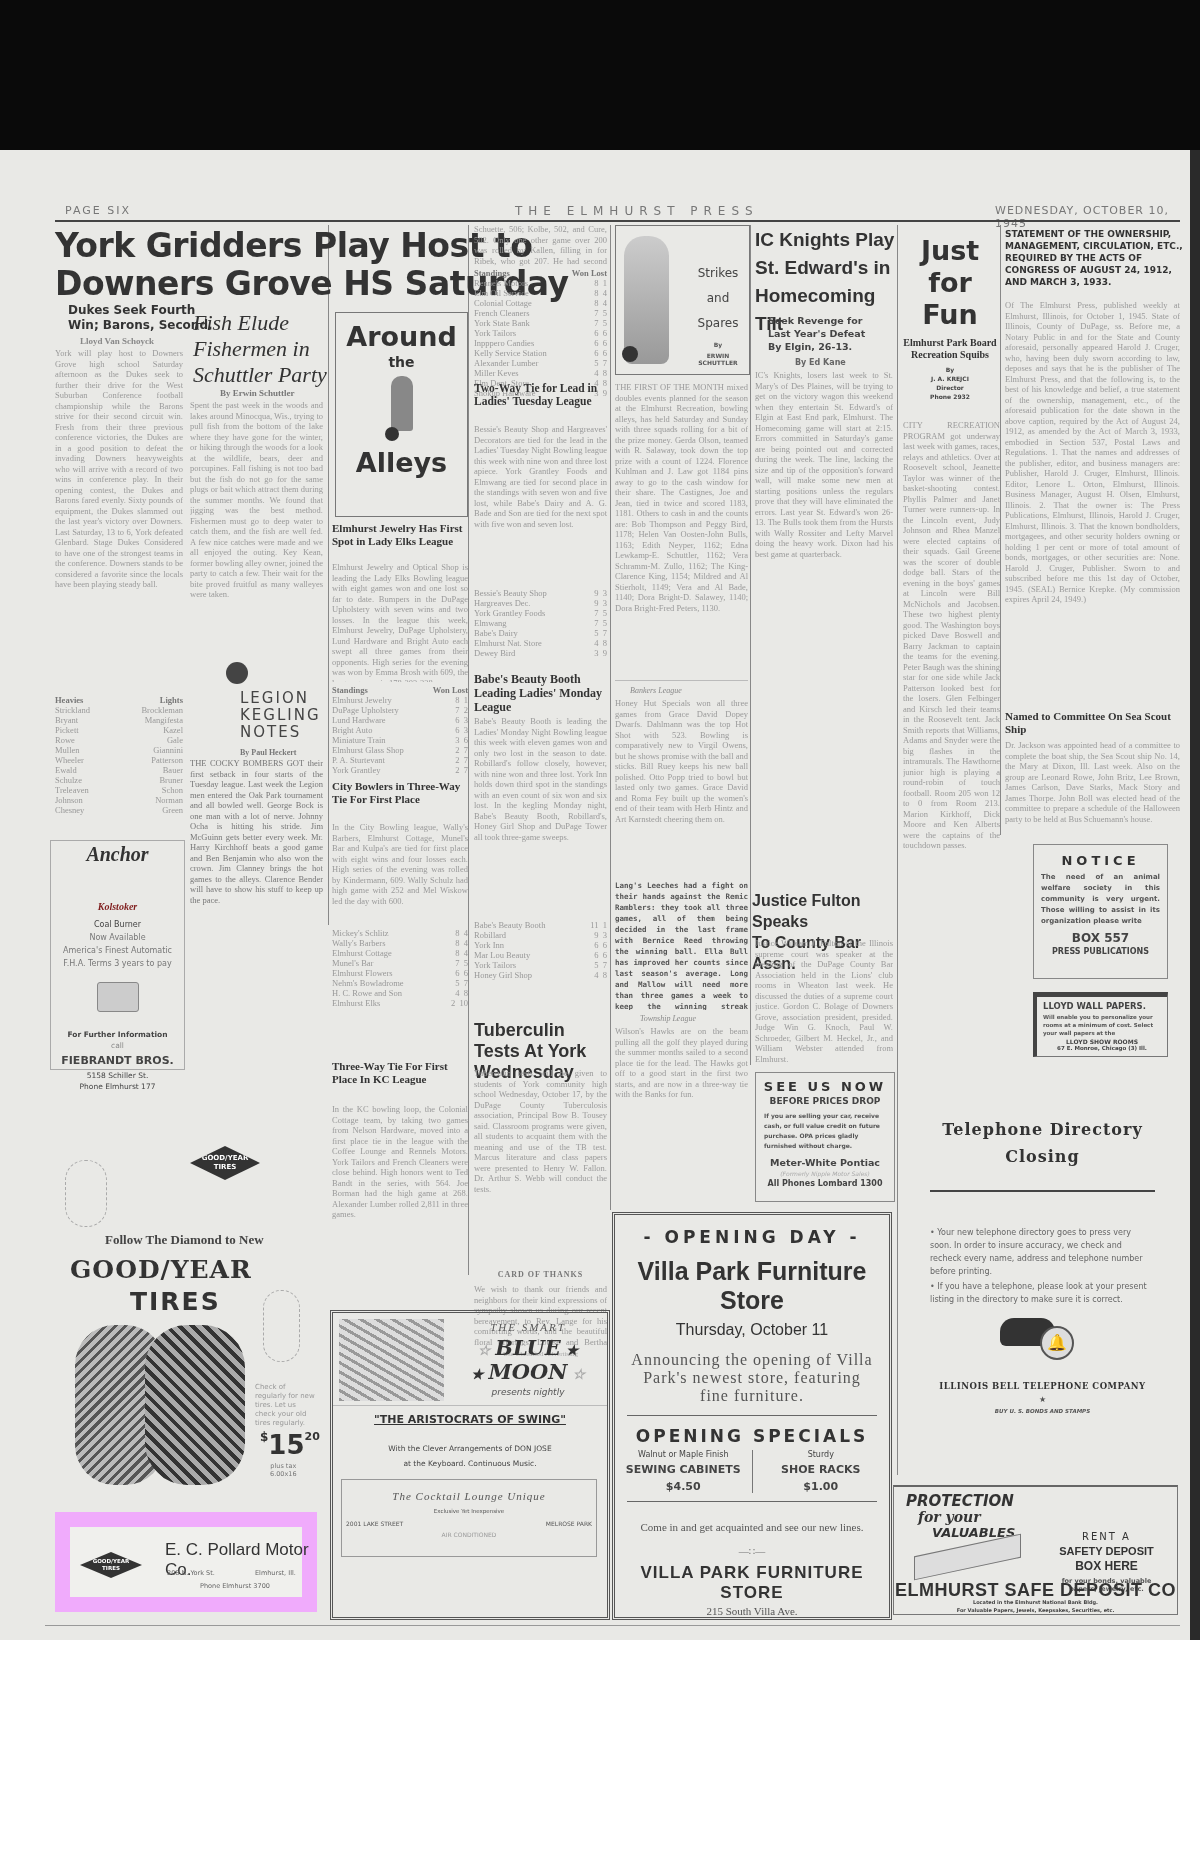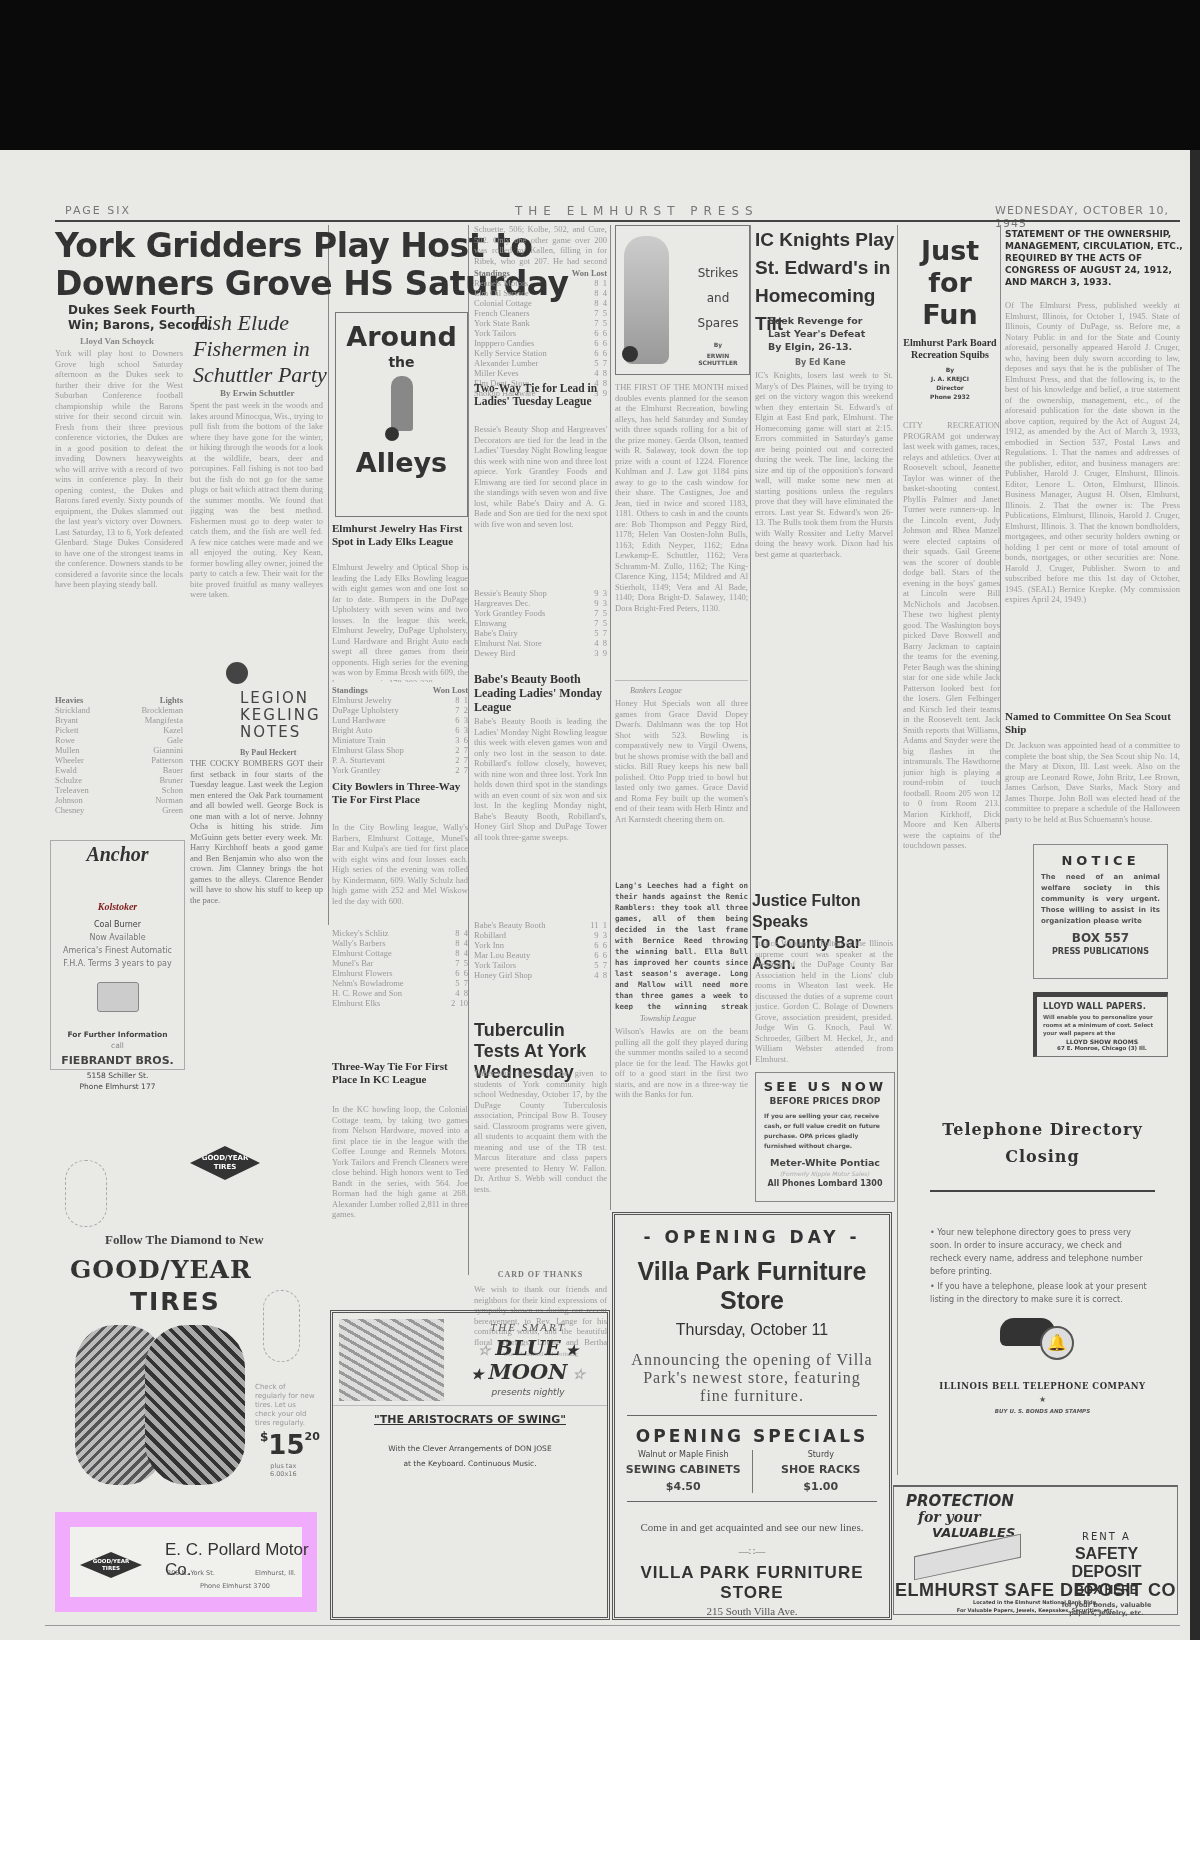--- a/index.html
+++ b/index.html
@@ -382,20 +382,29 @@
     <div><span style="color:#aaa;font-size:14px;">☆ </span><span>BLUE</span><span style="font-size:14px;"> ★</span></div>
     <div><span style="font-size:14px;">★ </span><span>MOON</span><span style="color:#aaa;font-size:14px;"> ☆</span></div>
   </div>
   <div class="abs center" style="left:130px;top:74px;width:130px;font-family:'DejaVu Sans',sans-serif;font-style:italic;font-size:9px;color:#555;">presents nightly</div>
   <div class="abs" style="left:0;top:92px;width:274px;height:1px;background:#bbb;"></div>
   <div class="abs center" style="left:0;top:100px;width:274px;font-family:'DejaVu Sans',sans-serif;font-weight:bold;font-size:11px;color:#333;text-decoration:underline;">"THE ARISTOCRATS OF SWING"</div>
   <div class="abs center" style="left:0;top:128px;width:274px;font-family:'DejaVu Sans',sans-serif;font-size:7.5px;color:#444;line-height:15px;">
       <div>With the Clever Arrangements of DON JOSE</div>
       <div>at the Keyboard. Continuous Music.</div>
     </div>
+  <div class="abs box-thin" style="left:8px;top:166px;width:256px;height:78px;border-color:#999;">
+    <div class="center" style="font-family:'Liberation Serif',serif;font-style:italic;font-size:11px;color:#555;margin-top:10px;letter-spacing:1px;">The Cocktail Lounge Unique</div>
+    <div class="center" style="font-family:'DejaVu Sans',sans-serif;font-size:5.5px;color:#555;margin-top:6px;">Exclusive Yet Inexpensive</div>
+    <div style="display:flex;justify-content:space-between;font-family:'DejaVu Sans',sans-serif;font-size:6px;color:#555;padding:6px 4px 0;">
+        <span>2001 LAKE STREET</span>
+        <span>MELROSE PARK</span>
+      </div>
+    <div class="center" style="font-family:'DejaVu Sans',sans-serif;font-size:6px;color:#999;margin-top:4px;">AIR CONDITIONED</div>
+  </div>
 </div>
 
 <div class="box-thin" style="left:615px;top:225px;width:135px;height:150px;">
   <div class="abs" style="left:8px;top:10px;width:45px;height:128px;background:linear-gradient(#ccc,#999);border-radius:20px 20px 8px 8px;"></div>
   <div class="abs" style="left:6px;top:120px;width:16px;height:16px;border-radius:50%;background:#333;"></div>
   <div class="abs center" style="left:72px;top:35px;width:60px;font-family:'DejaVu Sans',sans-serif;font-size:12px;line-height:25px;color:#444;">
     <div>Strikes</div>
       <div>and</div>
       <div>Spares</div>
   </div>
@@ -520,21 +529,21 @@
 
 <div class="box-thin" style="left:893px;top:1485px;width:285px;height:130px;border-color:#777;border-top:2px solid #666;">
   <div class="abs" style="left:12px;top:6px;font-family:'DejaVu Sans',sans-serif;font-style:italic;font-weight:bold;color:#333;line-height:16px;">
     <div style="font-size:15px;">PROTECTION</div>
     <div style="font-size:14px;font-family:'DejaVu Serif',serif;padding-left:12px;">for your</div>
     <div style="font-size:13px;padding-left:26px;">VALUABLES</div>
   </div>
   <div class="abs" style="left:20px;top:58px;width:105px;height:22px;border:1px solid #777;transform:skewY(-12deg);background:#ddd;"></div>
   <div class="abs center" style="left:150px;top:12px;width:125px;font-family:'DejaVu Sans',sans-serif;color:#333;">
     <div style="font-size:10px;font-weight:normal;letter-spacing:2px;margin-top:32px;">RENT A</div>
-    <div class="hl-cond" style="font-size:16px;margin-top:3px;">SAFETY DEPOSIT</div>
+    <div class="hl-cond" style="font-size:11px;margin-top:3px;">SAFETY DEPOSIT</div>
     <div class="hl-cond" style="font-size:12px;margin-top:2px;">BOX HERE</div>
     <div style="font-size:6.5px;font-weight:bold;margin-top:4px;color:#555;">for your bonds, valuable</div>
     <div style="font-size:6.5px;font-weight:bold;color:#555;">papers, jewelry, etc.</div>
   </div>
   <div class="abs center hl-cond" style="left:0;top:93px;width:283px;font-size:18px;letter-spacing:0.5px;">ELMHURST SAFE DEPOSIT CO</div>
   <div class="abs center ad-text" style="left:0;top:112px;width:283px;font-size:5px;font-weight:bold;">Located in the Elmhurst National Bank Bldg.</div>
   <div class="abs center ad-text" style="left:0;top:120px;width:283px;font-size:5px;font-weight:bold;">For Valuable Papers, Jewels, Keepsakes, Securities, etc.</div>
 </div>
 
 <div class="abs" style="left:45px;top:1625px;width:1135px;height:1px;background:#999;"></div>

